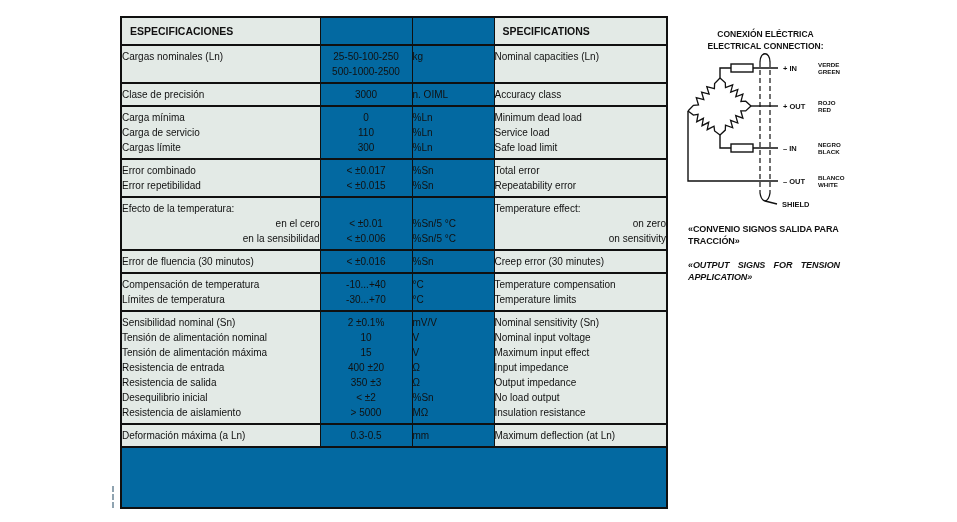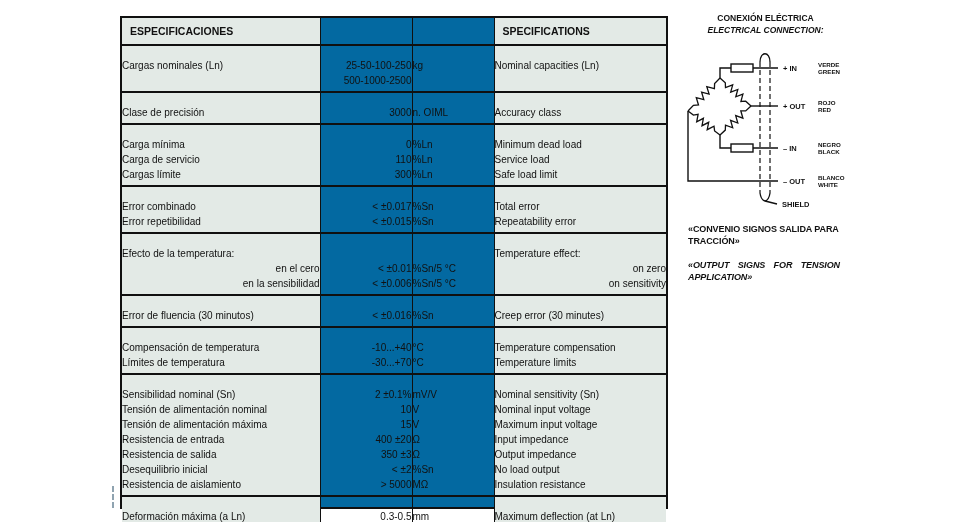--- a/index.html
+++ b/index.html
@@ -21,34 +21,34 @@
   table.spec thead{border-bottom:2px solid #101010;}
   table.spec tbody{border-bottom:2px solid #101010;}
   table.spec th, table.spec td{vertical-align:top;padding:0;overflow:hidden;white-space:nowrap;}
   table.spec th:nth-child(n+2), table.spec td:nth-child(n+2){border-left:1.5px solid #101010;}
   table.spec th:first-child, table.spec th:last-child,
   table.spec td:first-child, table.spec td:last-child{background:#e3eae6;}
   table.spec th{
     text-align:left;font-size:10.5px;font-weight:bold;
     padding:6px 4px 5px 8px;
   }
-  tbody tr:first-child td{padding-top:12px;}
+  tbody tr:first-child td{padding-top:3px;}
   tbody tr:last-child td{padding-bottom:3px;}
   .c-es{padding-left:8px;padding-right:4px;}
-  .c-val{text-align:right;padding-right:7px;}
+  .c-val{text-align:center;padding-right:7px;}
   .c-unit{padding-left:8px;}
   .c-en{padding-left:8px;margin-top:40px;}
   td.center{text-align:right;padding-left:0;padding-right:0;}
 
   
   .diag-title{
-    position:absolute;left:683px;top:12px;width:165px;text-align:center;
+    position:absolute;left:683px;top:28px;width:165px;text-align:center;
     font-size:8.5px;font-weight:bold;line-height:12px;
   }
-  .diag-title .en{font-style:italic;}
+  .diag-title .en{}
   .circuit{position:absolute;left:683px;top:48px;}
   .circuit text{font-family:"Liberation Sans",sans-serif;font-weight:bold;fill:#111;}
   .circuit .term{font-size:7.5px;}
   .circuit .wirecolor{font-size:6.2px;}
   .note{
     position:absolute;left:688px;width:160px;
     font-size:9px;font-weight:bold;line-height:11.5px;letter-spacing:-0.1px;
   }
   .note-es{top:224px;}
   .note-en{top:260px;font-style:italic;width:152px;text-align:justify;}
@@ -194,21 +194,21 @@
         <tr>
           <td class="c-es">Tensión de alimentación nominal</td>
           <td class="c-val">10</td>
           <td class="c-unit">V</td>
           <td class="c-en">Nominal input voltage</td>
         </tr>
         <tr>
           <td class="c-es">Tensión de alimentación máxima</td>
           <td class="c-val">15</td>
           <td class="c-unit">V</td>
-          <td class="c-en">Maximum input voltage</td>
+          <td class="c-en">Maximum input effect</td>
         </tr>
         <tr>
           <td class="c-es">Resistencia de entrada</td>
           <td class="c-val">400 ±20</td>
           <td class="c-unit">Ω</td>
           <td class="c-en">Input impedance</td>
         </tr>
         <tr>
           <td class="c-es">Resistencia de salida</td>
           <td class="c-val">350 ±3</td>

